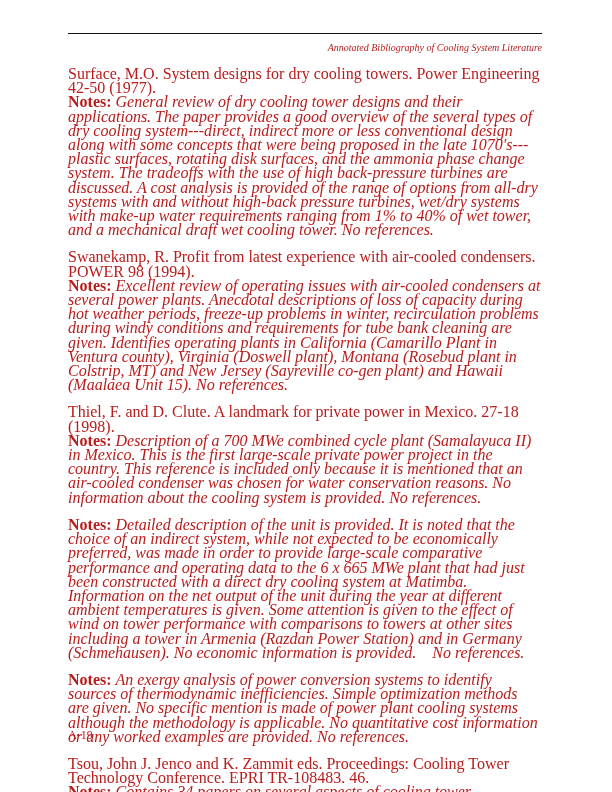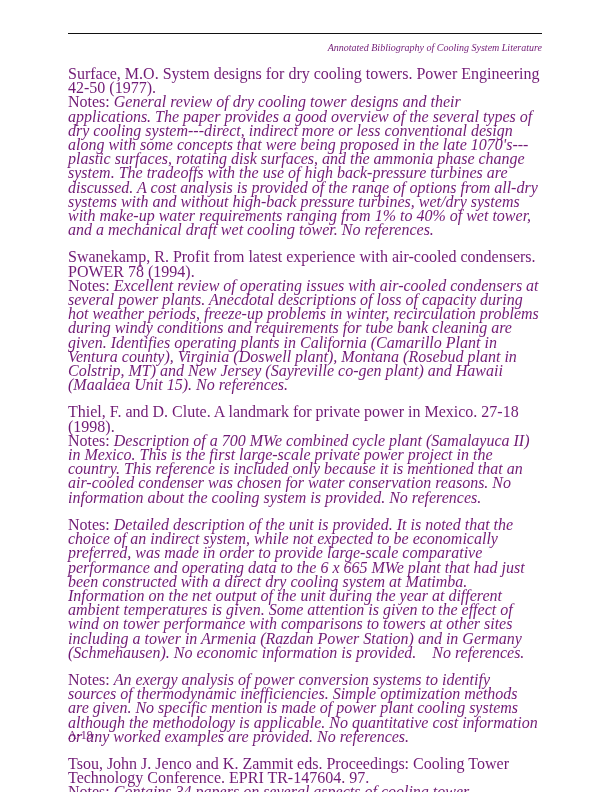--- a/index.html
+++ b/index.html
@@ -1,21 +1,21 @@
 <!DOCTYPE html>
 <html><head>
 <meta charset="utf-8">
 <style>
   html, body { margin: 0; padding: 0; background: #ffffff; }
   .page {
     position: relative;
     width: 612px;
     height: 792px;
     background: #ffffff;
-    color: #701a75;
+    color: #b91c1c;
     font-family: "Liberation Serif", serif;
     overflow: hidden;
   }
   .content {
     position: absolute;
     left: 68px;
     top: 26px;
     width: 474px;
   }
   .rule {
@@ -32,21 +32,21 @@
     line-height: 12px;
   }
   .entries {
     margin-top: 13px;
     font-size: 16px;
     line-height: 14.2px;
     text-align: left;
   }
   .entry { margin: 0 0 13px 0; }
   .citation { display: block; }
-  .notes-label { font-style: normal; font-weight: normal; }
+  .notes-label { font-style: normal; font-weight: bold; }
   .notes-text { font-weight: normal; font-style: italic; }
   .footer {
     position: absolute;
     left: 68px;
     top: 728px;
     width: 474px;
     text-align: left;
     font-size: 12px;
     line-height: 14px;
   }
@@ -62,39 +62,39 @@
     <div class="running-head">Annotated Bibliography of Cooling System Literature</div>
 
     <div class="entries">
 
       <p class="entry">
         <span class="citation">Surface, M.O. System designs for dry cooling towers. Power Engineering 42-50 (1977).</span>
         <span class="notes-label">Notes: </span><span class="notes-text">General review of dry cooling tower designs and their applications. The paper provides a good overview of the several types of dry cooling system---direct, indirect more or less conventional design along with some concepts that were being proposed in the late 1070's---plastic surfaces, rotating disk surfaces, and the ammonia phase change system. The tradeoffs with the use of high back-pressure turbines are discussed. A cost analysis is provided of the range of options from all-dry systems with and without high-back pressure turbines, wet/dry systems with make-up water requirements ranging from 1% to 40% of wet tower, and a mechanical draft wet cooling tower. No references.</span>
       </p>
 
       <p class="entry">
-        <span class="citation">Swanekamp, R. Profit from latest experience with air-cooled condensers. POWER 78 (1994).</span>
+        <span class="citation">Swanekamp, R. Profit from latest experience with air-cooled condensers. POWER 98 (1994).</span>
         <span class="notes-label">Notes: </span><span class="notes-text">Excellent review of operating issues with air-cooled condensers at several power plants. Anecdotal descriptions of loss of capacity during hot weather periods, freeze-up problems in winter, recirculation problems during windy conditions and requirements for tube bank cleaning are given. Identifies operating plants in California (Camarillo Plant in Ventura county), Virginia (Doswell plant), Montana (Rosebud plant in Colstrip, MT) and New Jersey (Sayreville co-gen plant) and Hawaii (Maalaea Unit 15). No references.</span>
       </p>
 
       <p class="entry">
         <span class="citation">Thiel, F. and D. Clute. A landmark for private power in Mexico. 27-18 (1998).</span>
         <span class="notes-label">Notes: </span><span class="notes-text">Description of a 700 MWe combined cycle plant (Samalayuca II) in Mexico. This is the first large-scale private power project in the country. This reference is included only because it is mentioned that an air-cooled condenser was chosen for water conservation reasons. No information about the cooling system is provided. No references.</span>
       </p>
 
       <p class="entry">
         <span class="notes-label">Notes: </span><span class="notes-text">Detailed description of the unit is provided. It is noted that the choice of an indirect system, while not expected to be economically preferred, was made in order to provide large-scale comparative performance and operating data to the 6 x 665 MWe plant that had just been constructed with a direct dry cooling system at Matimba. Information on the net output of the unit during the year at different ambient temperatures is given. Some attention is given to the effect of wind on tower performance with comparisons to towers at other sites including a tower in Armenia (Razdan Power Station) and in Germany (Schmehausen). No economic information is provided.&nbsp;&nbsp;&nbsp; No references.</span>
       </p>
 
       <p class="entry">
         <span class="notes-label">Notes: </span><span class="notes-text">An exergy analysis of power conversion systems to identify sources of thermodynamic inefficiencies. Simple optimization methods are given. No specific mention is made of power plant cooling systems although the methodology is applicable. No quantitative cost information or any worked examples are provided. No references.</span>
       </p>
 
       <p class="entry">
-        <span class="citation">Tsou, John J. Jenco and K. Zammit eds. Proceedings: Cooling Tower Technology Conference. EPRI TR-147604. 97.</span>
+        <span class="citation">Tsou, John J. Jenco and K. Zammit eds. Proceedings: Cooling Tower Technology Conference. EPRI TR-108483. 46.</span>
         <span class="notes-label">Notes: </span><span class="notes-text">Contains 34 papers on several aspects of cooling tower technology: performance</span>
       </p>
 
     </div>
   </div>
 
   <div class="footer">A-19</div>
 </div>
 
 </body></html>

